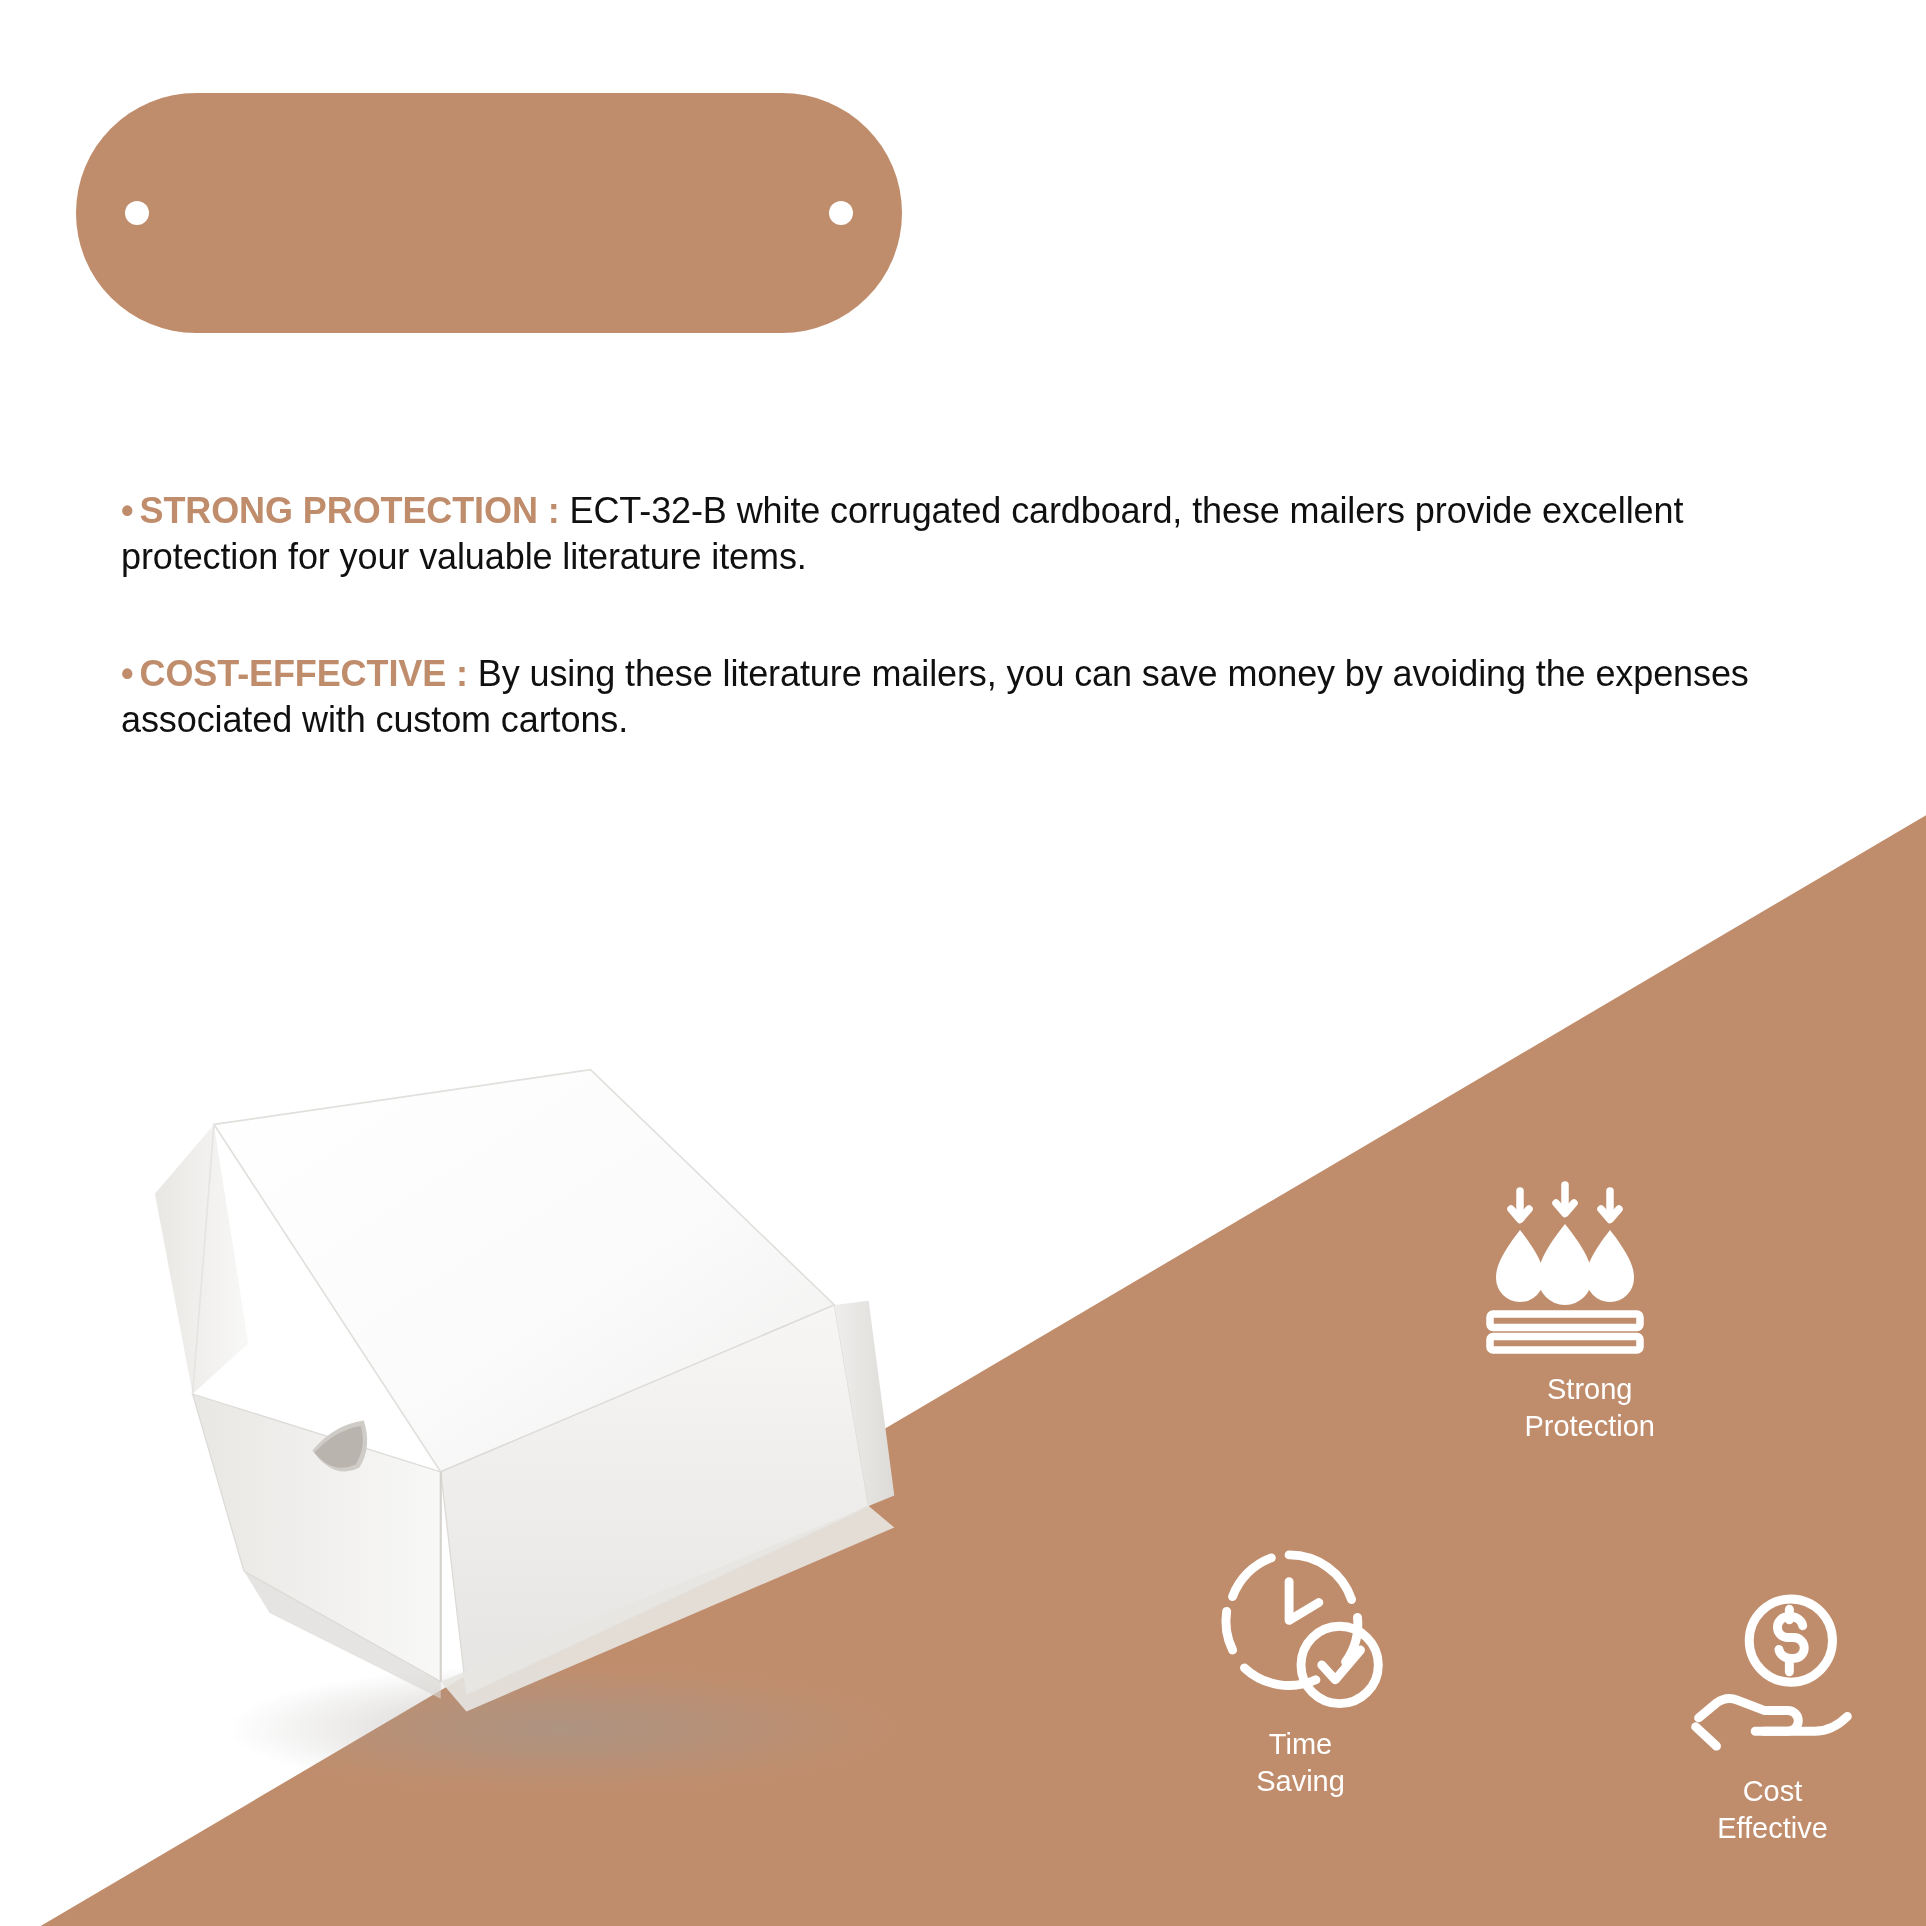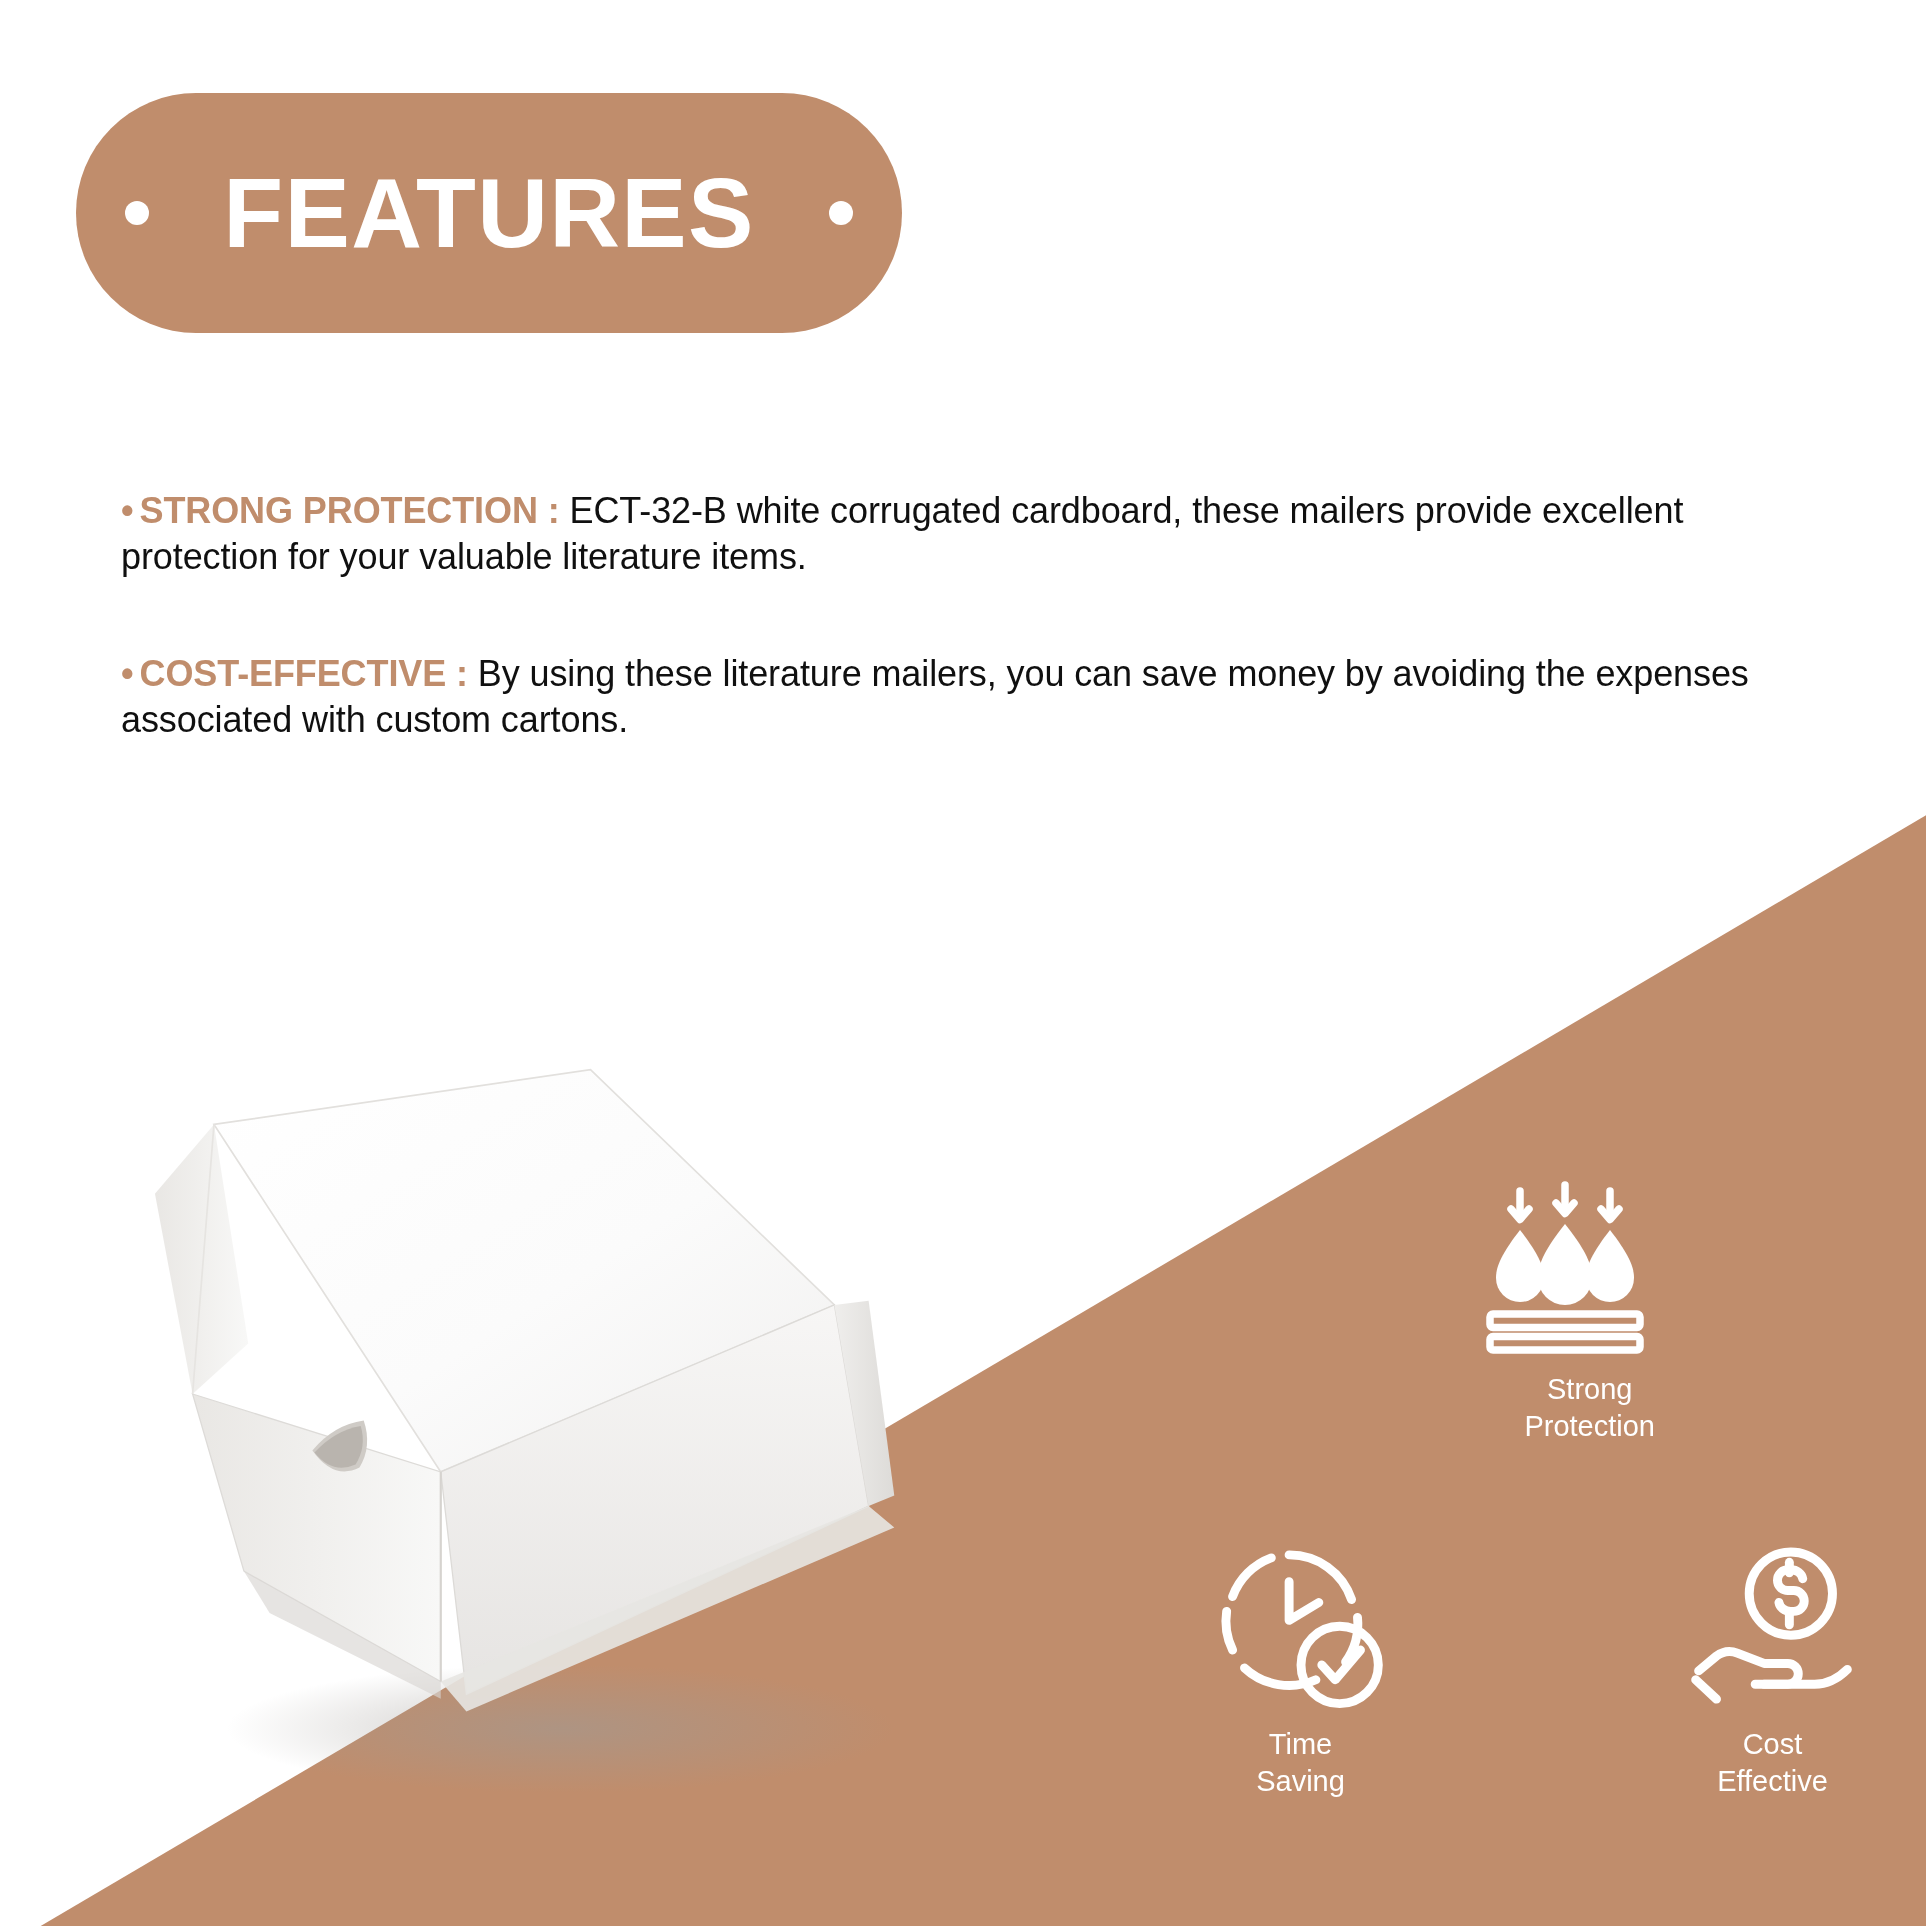--- a/index.html
+++ b/index.html
@@ -115,33 +115,32 @@
     margin-top: 12px;
     font-size: 29px;
     line-height: 1.26;
     text-align: center;
     color: #ffffff;
     white-space: pre-line;
   }
 
   .badge-protection { left: 1432px; top: 1179px; width: 223px; align-items: flex-end; }
   .badge-time       { left: 1189px; top: 1543px; width: 223px; }
-  .badge-cost       { left: 1661px; top: 1543px; width: 223px; }
+  .badge-cost       { left: 1661px; top: 1590px; width: 223px; }
 </style>
 </head>
 <body>
 
 <svg class="wedge" viewBox="0 0 4500 4500" aria-hidden="true">
   <rect x="0" y="0" width="4500" height="4500" fill="#ffffff"></rect>
   <polygon points="4500,1905 4500,4500 95,4500" fill="#c08d6c"></polygon>
 </svg>
 
 <div class="header-pill">
   <span class="pill-dot left"></span>
-  <h1 class="header-title">FEATURES</h1>
   <span class="pill-dot right"></span>
 </div>
 
 <div class="features">
 
   <p class="feature-item">
     <span class="feature-bullet">•</span><span class="feature-label">STRONG PROTECTION :</span><span class="feature-text"> ECT-32-B white corrugated cardboard, these mailers provide excellent protection for your valuable literature items.</span>
   </p>
 
   <p class="feature-item">

